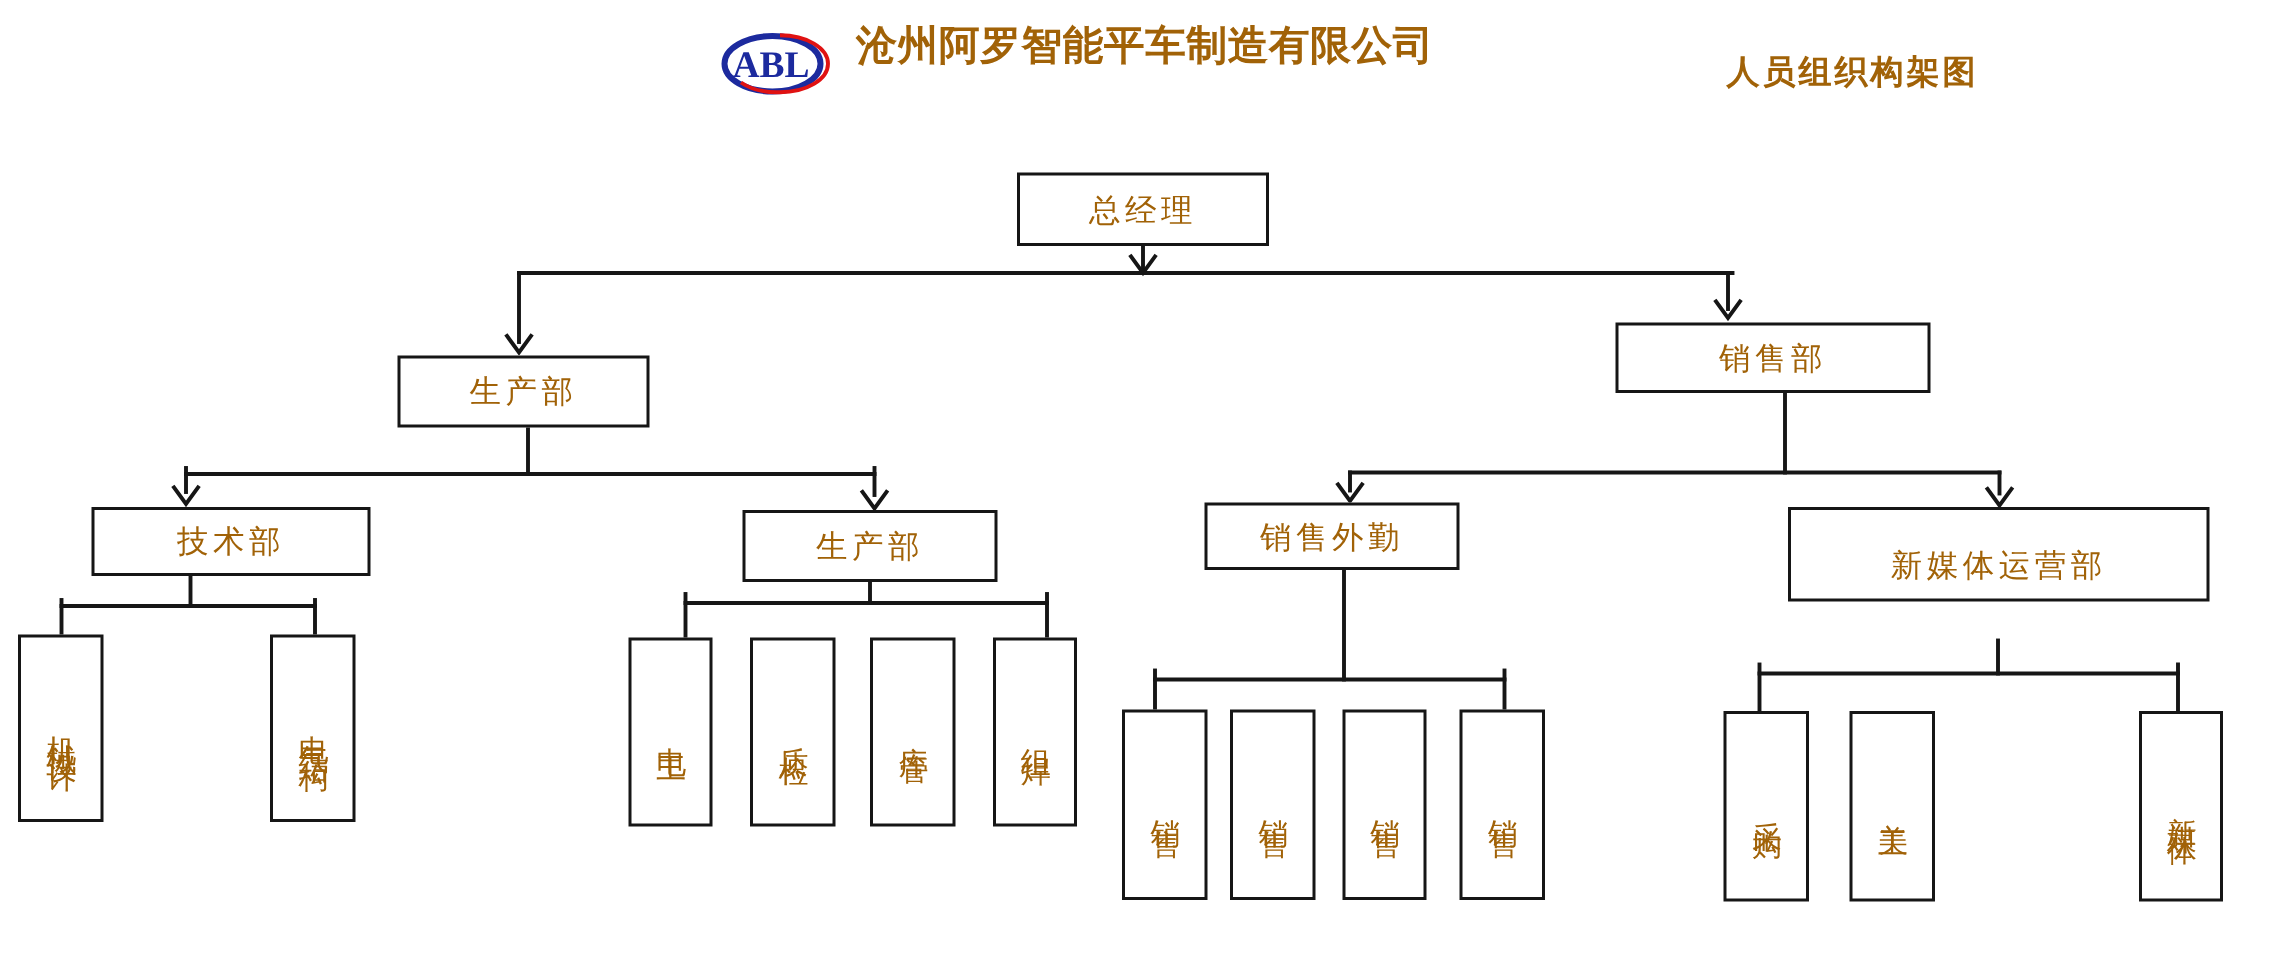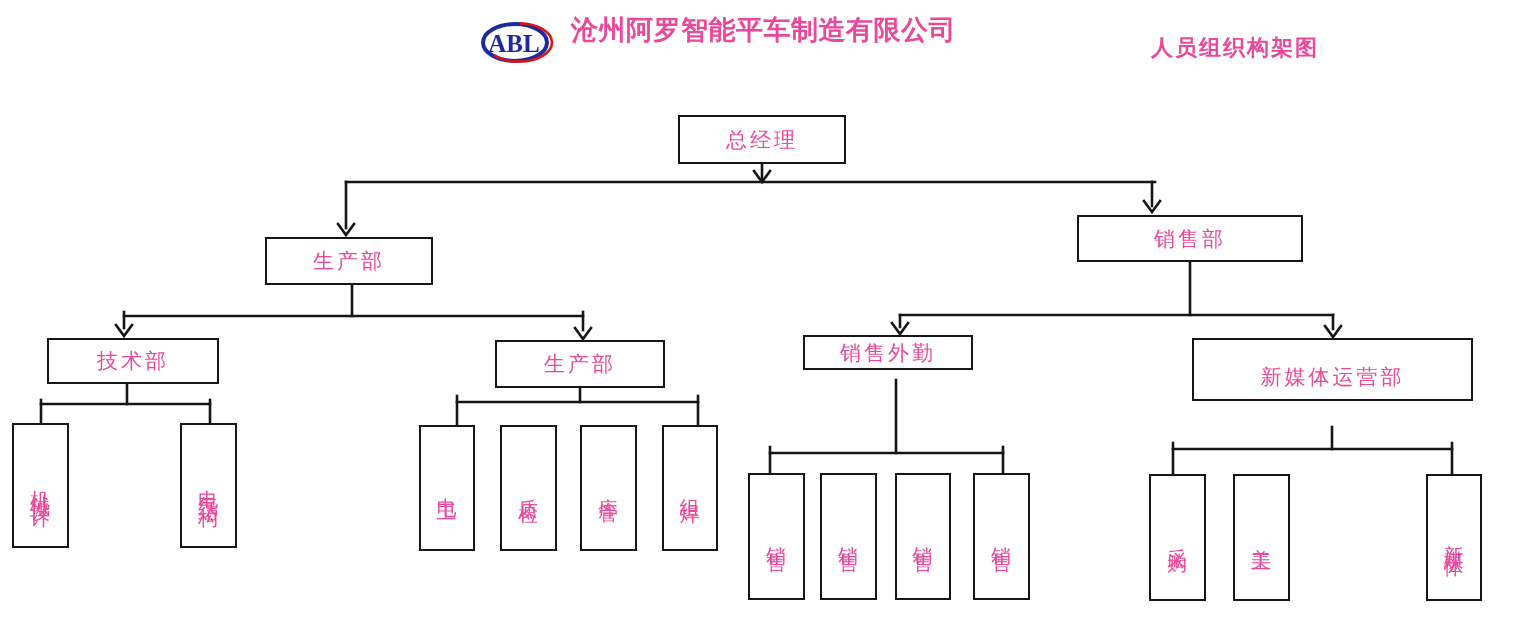--- a/index.html
+++ b/index.html
@@ -1,21 +1,21 @@
 <!DOCTYPE html>
 <html><head>
 <meta charset="utf-8">
 <style>
   html,body{margin:0;padding:0;background:#fff;}
   .canvas{
     position:relative;
     width:1523px;height:644px;
     background:#ffffff;
     font-family:"Liberation Serif","DejaVu Serif",serif;
-    color:#ec4899;
+    color:#a16207;
     overflow:hidden;
   }
   .logo{position:absolute;left:480px;top:21px;width:76px;height:43px;}
   .company-name{
     position:absolute;left:571px;top:12px;
     font-size:27px;font-weight:700;letter-spacing:0.5px;white-space:nowrap;
   }
   .chart-title{
     position:absolute;left:1151px;top:33px;
     font-size:22px;font-weight:700;letter-spacing:2px;white-space:nowrap;text-align:right;
@@ -98,31 +98,31 @@
     </g>
   </svg>
 
   <div class="node" style="left:678px;top:115px;width:168px;height:49px">
     <span>总经理</span>
   </div>
 
   <div class="node" style="left:265px;top:237px;width:168px;height:48px">
     <span>生产部</span>
   </div>
-  <div class="node" style="left:1077px;top:215px;width:226px;height:47px">
+  <div class="node" style="left:1077px;top:215px;width:210px;height:47px">
     <span>销售部</span>
   </div>
 
-  <div class="node" style="left:47px;top:338px;width:172px;height:46px">
+  <div class="node" style="left:61px;top:338px;width:186px;height:46px">
     <span>技术部</span>
   </div>
   <div class="node" style="left:495px;top:340px;width:170px;height:48px">
     <span>生产部</span>
   </div>
-  <div class="node" style="left:803px;top:335px;width:170px;height:35px">
+  <div class="node" style="left:803px;top:335px;width:170px;height:45px">
     <span>销售外勤</span>
   </div>
   <div class="node deep" style="left:1192px;top:338px;width:281px;height:63px">
     <span>新媒体运营部</span>
   </div>
 
   <div class="node v" style="left:12px;top:423px;width:57px;height:125px">
     <span>机械设计</span>
   </div>
   <div class="node v" style="left:180px;top:423px;width:57px;height:125px">

